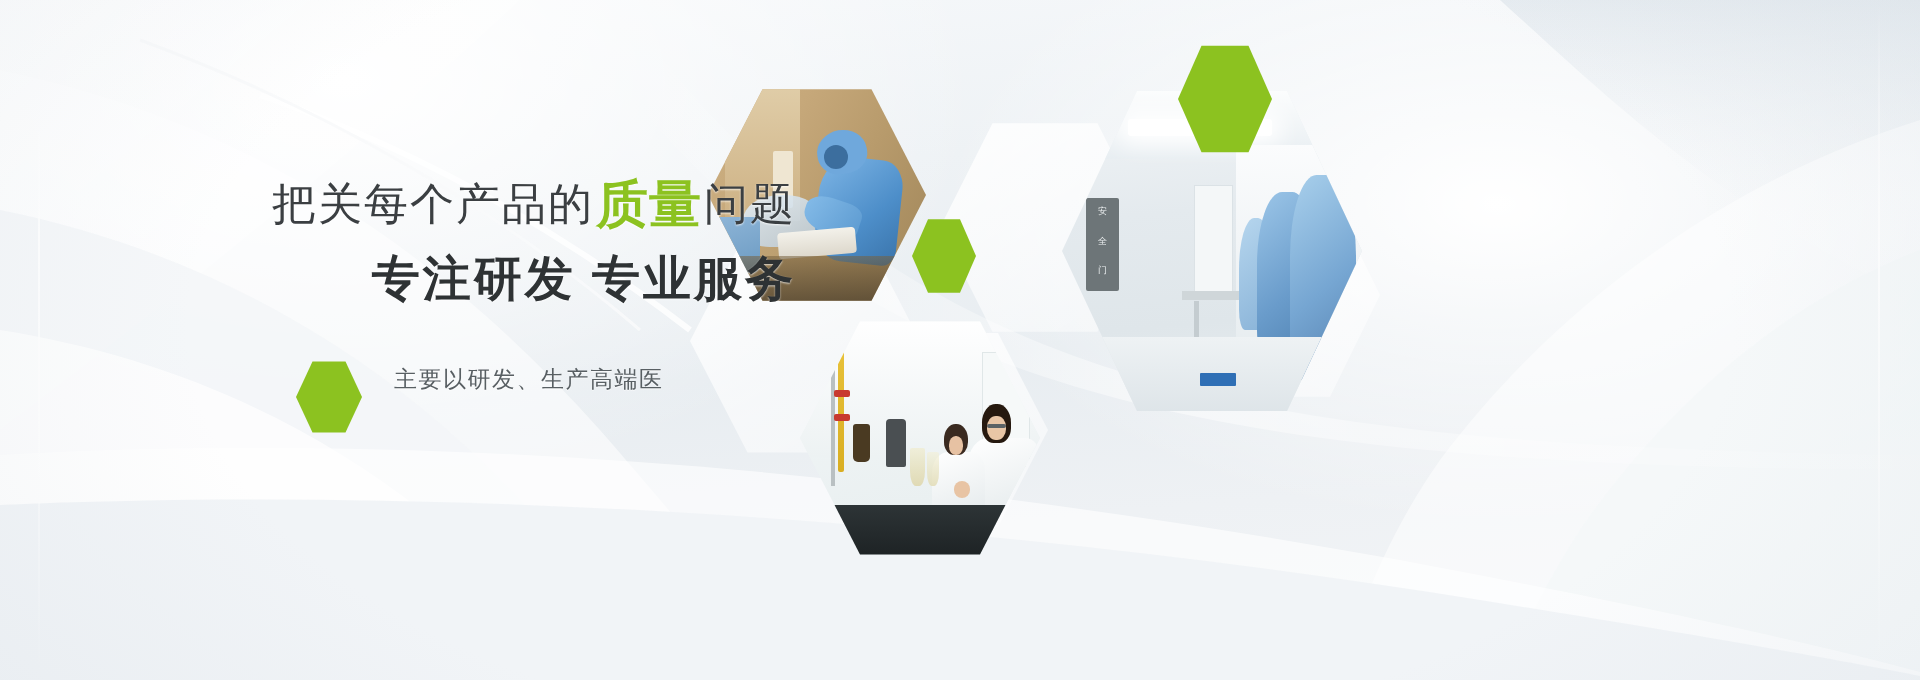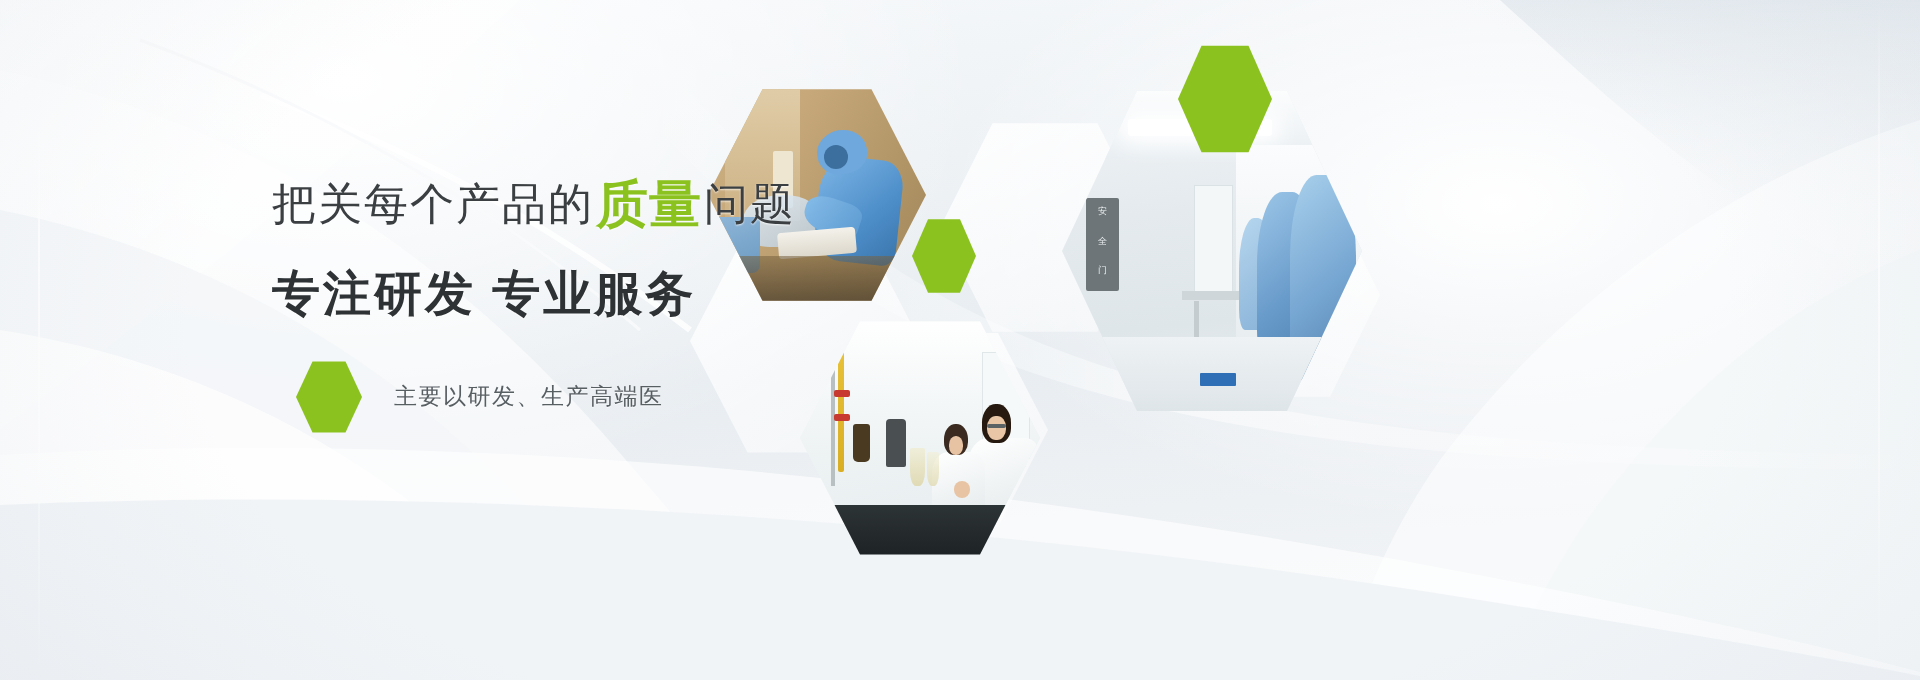--- a/index.html
+++ b/index.html
@@ -24,26 +24,27 @@
   .line1{
     font-size:44px;letter-spacing:2px;color:#3b3f42;line-height:1.1;
     white-space:nowrap;font-weight:400;
     text-shadow:0 1px 2px rgba(255,255,255,.75);
   }
   .line1 .accent{
     color:#8cc220;font-weight:700;font-size:52px;letter-spacing:1px;
     vertical-align:-3px;margin:0 2px;text-align:right;
   }
   .line2{
-    margin-top:35px;font-size:48px;font-weight:700;letter-spacing:3px;
+    margin-top:20px;font-size:48px;font-weight:700;letter-spacing:3px;
     color:#2e3234;white-space:nowrap;line-height:1.1;
     text-shadow:0 1px 2px rgba(255,255,255,.7);
-  }
-
-  .subwrap{position:absolute;left:296px;top:360px;z-index:12;display:flex;align-items:center;}
+    text-align:right;
+  }
+
+  .subwrap{position:absolute;left:296px;top:360px;z-index:12;display:flex;}
   .hexbullet{
     width:66px;height:74px;background:#8cc220;flex:0 0 auto;
     clip-path:polygon(25% 2%,75% 2%,100% 50%,75% 98%,25% 98%,0% 50%);
   }
   .subtext{
     margin-left:32px;font-size:23px;line-height:1.72;color:#585f63;letter-spacing:1.5px;
     white-space:nowrap;text-shadow:0 1px 1px rgba(255,255,255,.7);
   }
 
   

